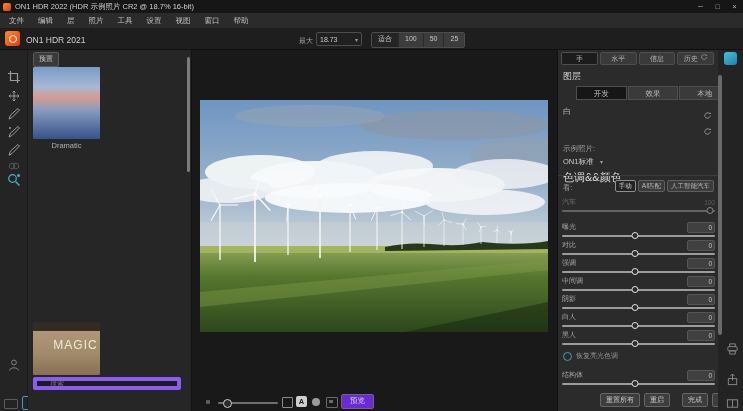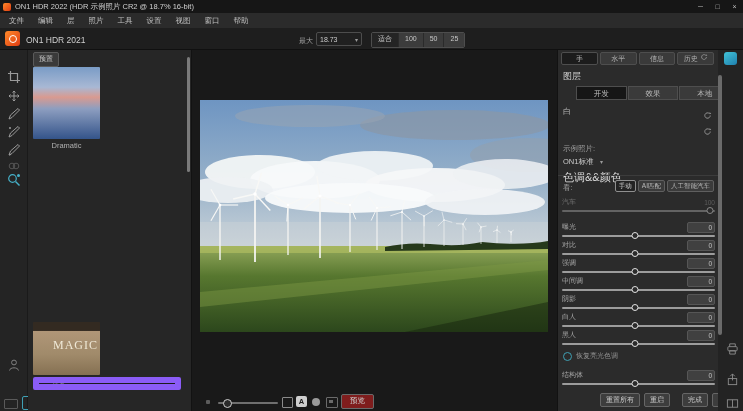--- a/index.html
+++ b/index.html
@@ -65,39 +65,39 @@
      linear-gradient(180deg,#37521f 0%,#7f8a55 32%,#97a06c 62%,#4d5a33 100%);}
   .thumb-fundamentals{background:
      linear-gradient(105deg,rgba(4,22,58,.85) 0 16%,transparent 32%),
      radial-gradient(ellipse at 70% 70%,rgba(180,210,255,.35) 0 12%,transparent 40%),
      linear-gradient(180deg,#2e7ab8 0%,#1b4f96 45%,#0d2c62 100%);}
   .thumb-landscape{background:
      linear-gradient(180deg,#7a9cc6 0%,#a8b8d4 28%,#d99a90 42%,#8d9ec0 58%,#34548a 100%);}
   #magic-card{position:absolute;left:5px;top:272px;width:67px;height:53px;overflow:hidden;border-radius:1px;
      background:linear-gradient(180deg,#332a21 0%,#332a21 16%,#b09678 17%,#a08a6a 62%,#857052 100%);}
   #magic-text{position:absolute;left:0;top:16px;width:85px;text-align:center;
-     font-family:Liberation Serif, serif;font-size:12px;letter-spacing:1px;color:#efe8d6;}
+     font-family:Liberation Sans, sans-serif;font-size:12px;letter-spacing:1px;color:#efe8d6;}
   #preset-search{position:absolute;left:5px;top:327px;width:148px;height:13px;background:#1c1c1c;
-     border:6px solid #8b5cf6;border-radius:2px;box-sizing:border-box;color:#999;font-size:7px;padding:0 2px 0 13px;outline:none;}
+     border:4px solid #8b5cf6;border-radius:2px;box-sizing:border-box;color:#999;font-size:7px;padding:0 2px 0 13px;outline:none;}
   #search-glass{position:absolute;left:8px;top:330px;}
   #preset-scrollbar{position:absolute;left:159px;top:7px;width:3px;height:115px;background:#7a7a7a;border-radius:2px;}
 
   
   #canvas{left:192px;top:50px;width:365px;height:361px;background:#191919;}
   #photo{position:absolute;left:8px;top:50px;width:348px;height:232px;}
   .bt-icon{position:absolute;}
   #bottom-zoom-track{position:absolute;left:26px;top:352px;width:60px;height:2px;background:#6f6f6f;border-radius:1px;}
   #bottom-zoom-knob{position:absolute;left:5px;top:-3px;width:7px;height:7px;border-radius:50%;background:#2b2b2b;border:1px solid #cfcfcf;}
   #icon-compare{left:90px;top:347px;width:9px;height:9px;border:1px solid #8a8a8a;border-radius:1px;}
   #icon-a-badge{left:104px;top:346px;width:11px;height:11px;background:#cfcfcf;border-radius:2px;
      font-size:7.5px;font-weight:bold;color:#1c1c1c;text-align:center;line-height:11px;}
   #icon-mask-circle{left:120px;top:348px;width:8px;height:8px;background:#9a9a9a;border-radius:50%;}
   #icon-softproof{left:134px;top:347px;width:10px;height:9px;border:1px solid #6a6a6a;border-radius:1px;}
   #icon-softproof:after{content:"";position:absolute;left:2px;top:2px;width:4px;height:3px;background:#6a6a6a;}
-  #preview-btn{left:149px;top:344px;height:13px;padding:0 8px;background:#7f1d1d;border:1px solid #6a6a6a;border-radius:2px;
+  #preview-btn{left:149px;top:344px;height:13px;padding:0 8px;background:#6d28d9;border:1px solid #6a6a6a;border-radius:2px;
      font-size:7.5px;color:#cccccc;line-height:12px;}
   #zoom-out-dot{left:14px;top:350px;width:4px;height:4px;background:#5c5c5c;border-radius:1px;}
 
   
   #rpanel{left:557px;top:50px;width:161px;height:361px;background:#2b2b2b;border-left:1px solid #121212;box-sizing:border-box;}
   #ptabs{position:absolute;left:3px;top:2px;width:155px;height:13px;display:flex;}
   .ptab{flex:1;height:13px;line-height:12px;text-align:center;font-size:7px;color:#b5b5b5;background:#3a3a3a;
         border:1px solid #4e4e4e;border-radius:2px;margin-right:2px;box-sizing:border-box;white-space:nowrap;overflow:hidden;}
   .ptab.sel{background:#1c1c1c;}
   #layers-label{position:absolute;left:5px;top:20px;font-size:9px;color:#d0d0d0;}

